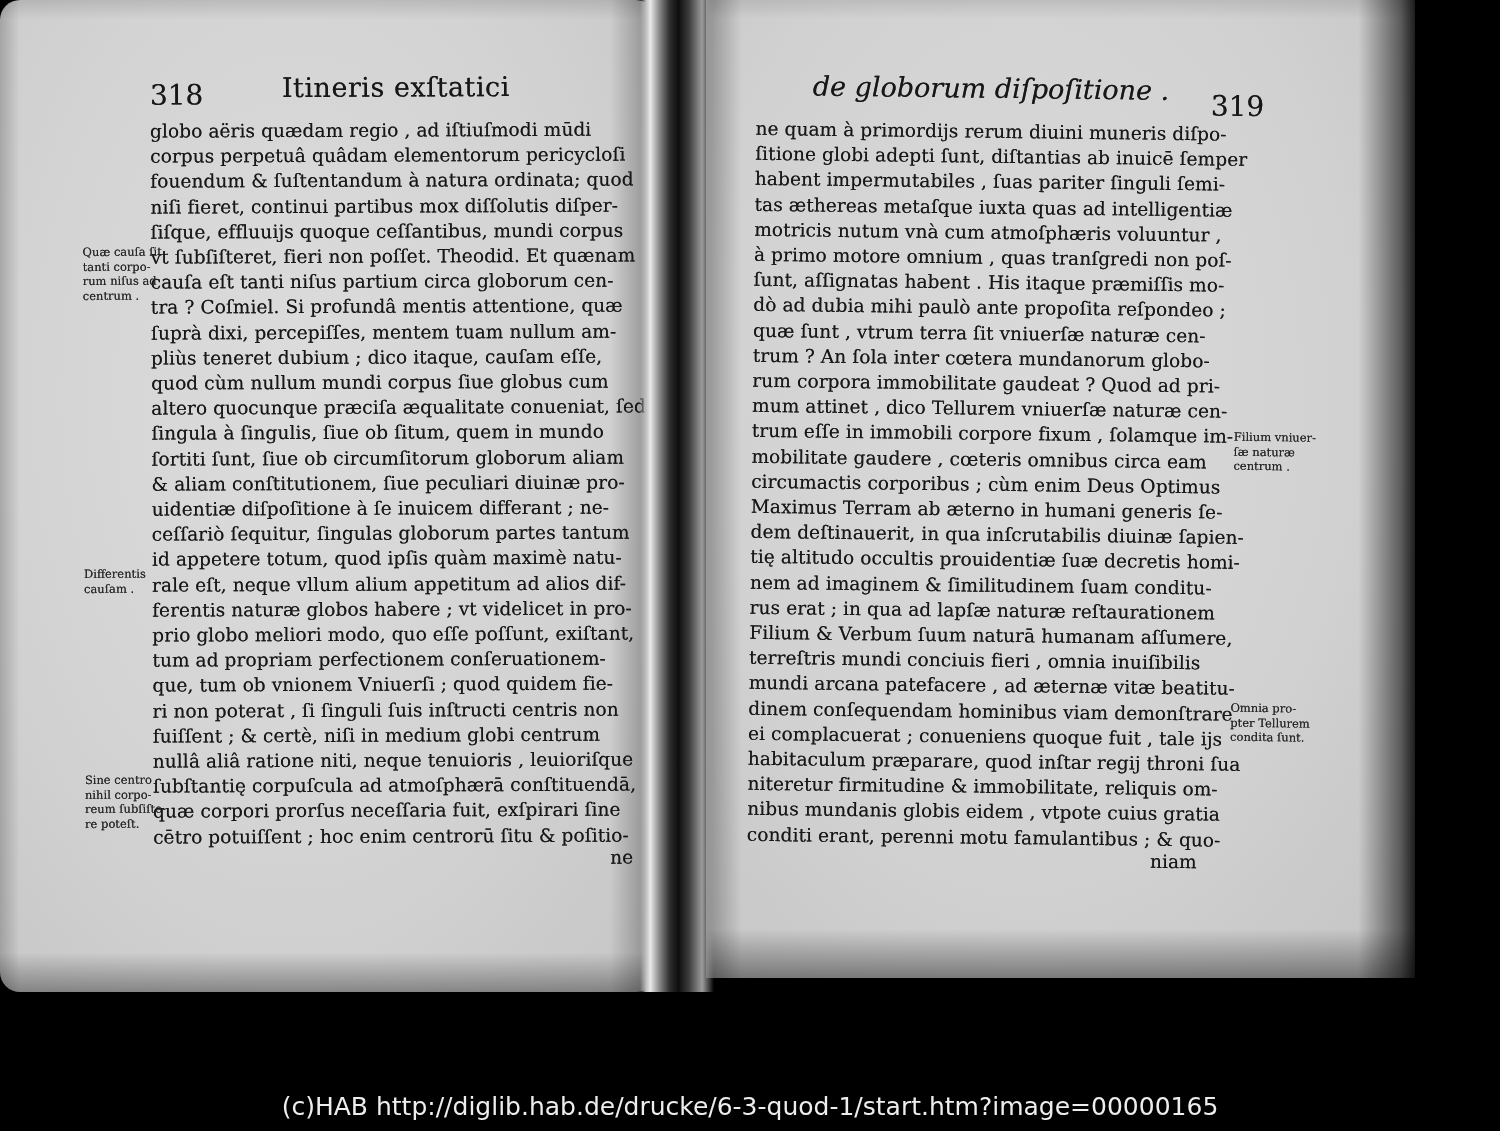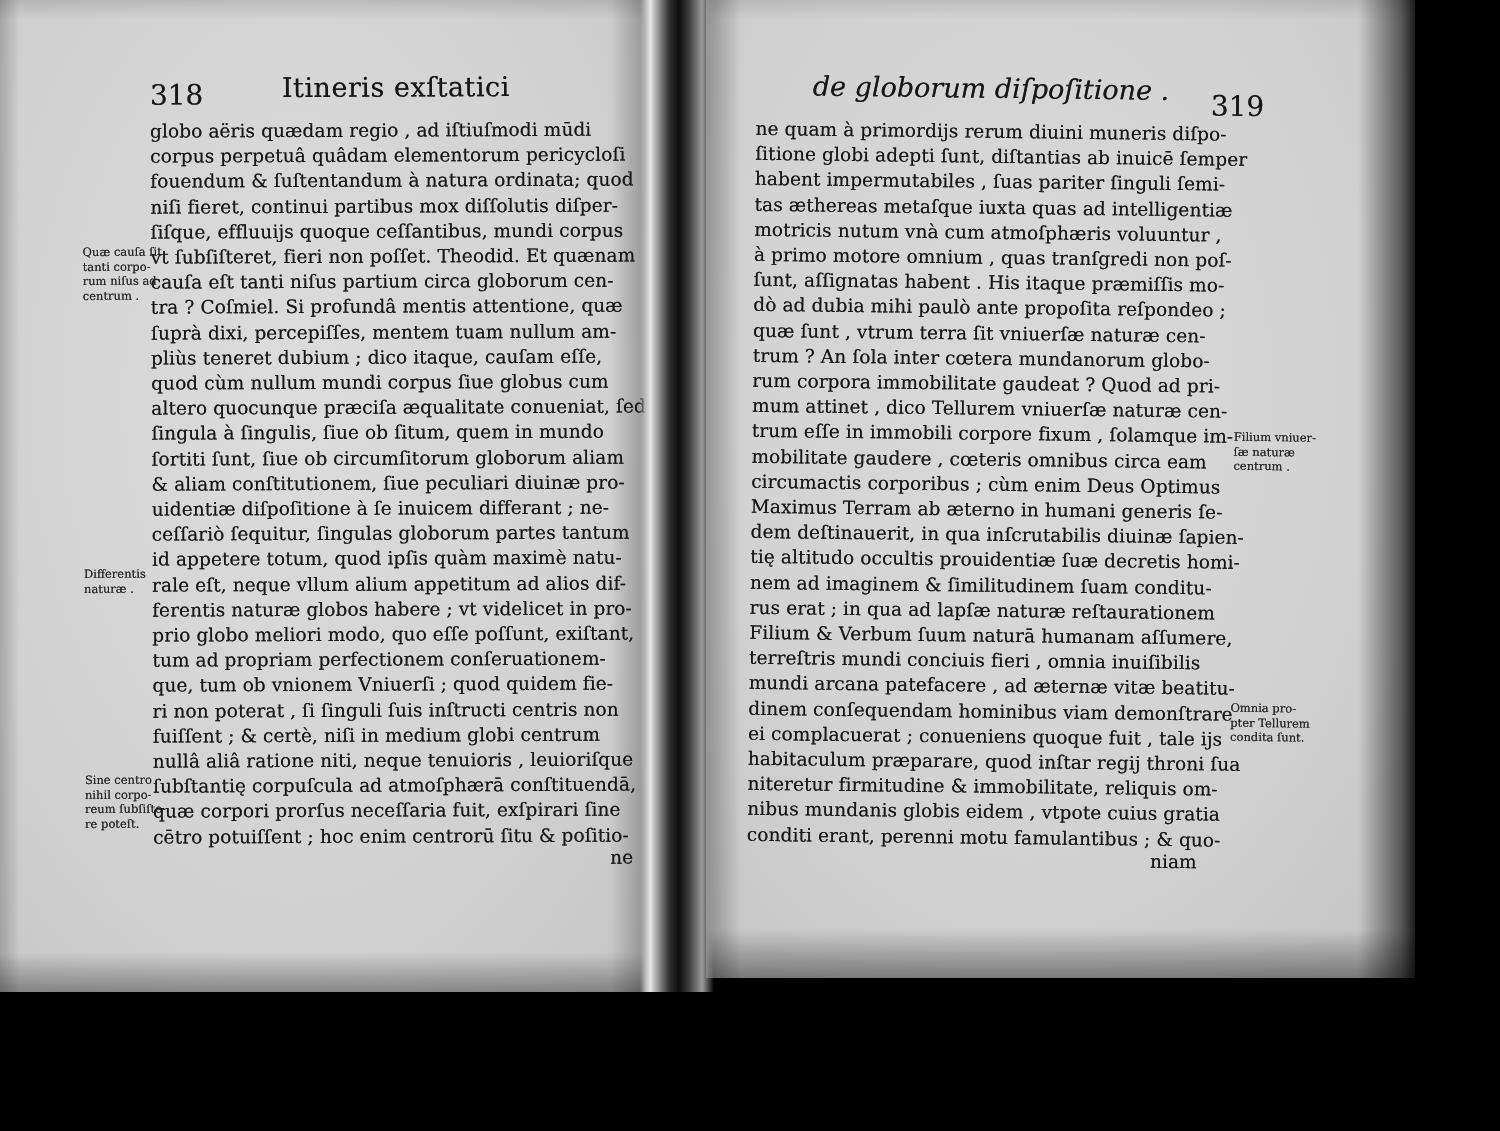--- a/index.html
+++ b/index.html
@@ -18,20 +18,21 @@
   }
   .page-left {
     left: 0;
     width: 656px;
     height: 992px;
     background:
       linear-gradient(90deg, rgba(0,0,0,0.20) 0%, rgba(0,0,0,0) 3%),
       linear-gradient(90deg, rgba(0,0,0,0) 93%, rgba(0,0,0,0.35) 100%),
       linear-gradient(180deg, rgba(0,0,0,0.12) 0%, rgba(0,0,0,0) 2%, rgba(0,0,0,0) 96%, rgba(0,0,0,0.35) 100%),
       radial-gradient(ellipse at 45% 40%, #dcdcdc 0%, #d3d3d3 55%, #c5c5c5 100%);
+    border-radius: 20px;
   }
   .page-right {
     left: 706px;
     width: 709px;
     height: 978px;
     background:
       linear-gradient(90deg, rgba(0,0,0,0.30) 0%, rgba(0,0,0,0) 5%),
       linear-gradient(90deg, rgba(0,0,0,0) 92%, rgba(0,0,0,0.55) 98%, rgba(0,0,0,0.85) 100%),
       linear-gradient(180deg, rgba(0,0,0,0.10) 0%, rgba(0,0,0,0) 2%, rgba(0,0,0,0) 95%, rgba(0,0,0,0.40) 100%),
       radial-gradient(ellipse at 45% 40%, #dadada 0%, #d2d2d2 55%, #c3c3c3 100%);
@@ -148,21 +149,21 @@
 ſubſtantię corpuſcula ad atmoſphærā conſtituendā,
 quæ corpori prorſus neceſſaria fuit, exſpirari ſine
 cētro potuiſſent ; hoc enim centrorū ſitu &amp; poſitio-</div>
       <div class="catchword cw-left">ne</div>
 
       <div class="margin-note mn-l" style="top:244px;">Quæ cauſa ſit
 tanti corpo-
 rum niſus ad
 centrum .</div>
       <div class="margin-note mn-l" style="top:566px;">Differentis
-naturæ .</div>
+cauſam .</div>
       <div class="margin-note mn-l" style="top:736px;margin-top:36px;">Sine centro
 nihil corpo-
 reum ſubſiſte-
 re poteſt.</div>
     </div>
   </div>
 
   <div class="page page-right">
     <div class="content pr-content">
       <div class="running-title rt-right">de globorum diſpoſitione .</div>
@@ -203,14 +204,15 @@
 ſæ naturæ
 centrum .</div>
       <div class="margin-note mn-r" style="top:695px;">Omnia pro-
 pter Tellurem
 condita ſunt.</div>
     </div>
   </div>
 
   <div class="gutter"></div>
 
+  <div class="caption">(c)HAB http://diglib.hab.de/drucke/6-3-quod-1/start.htm?image=00000165</div>
 
 </div>
 
 </body></html>

